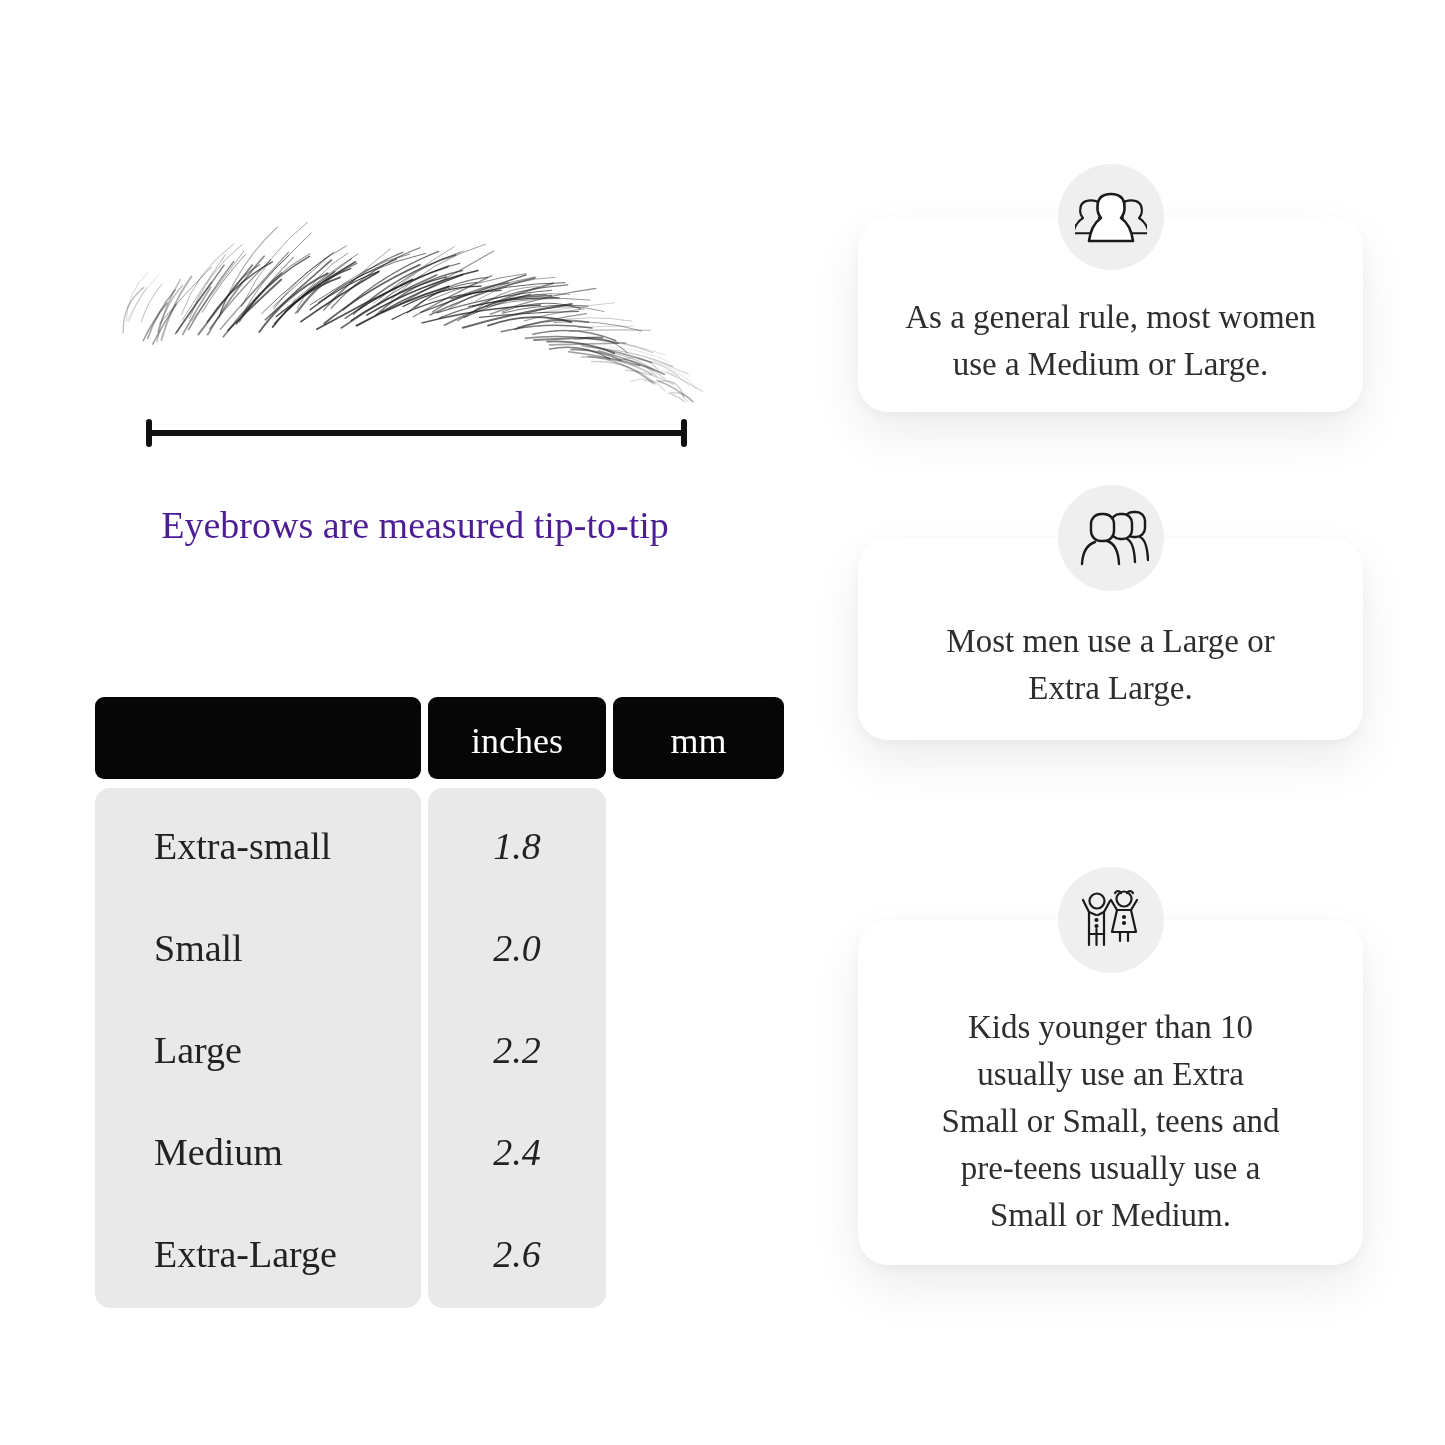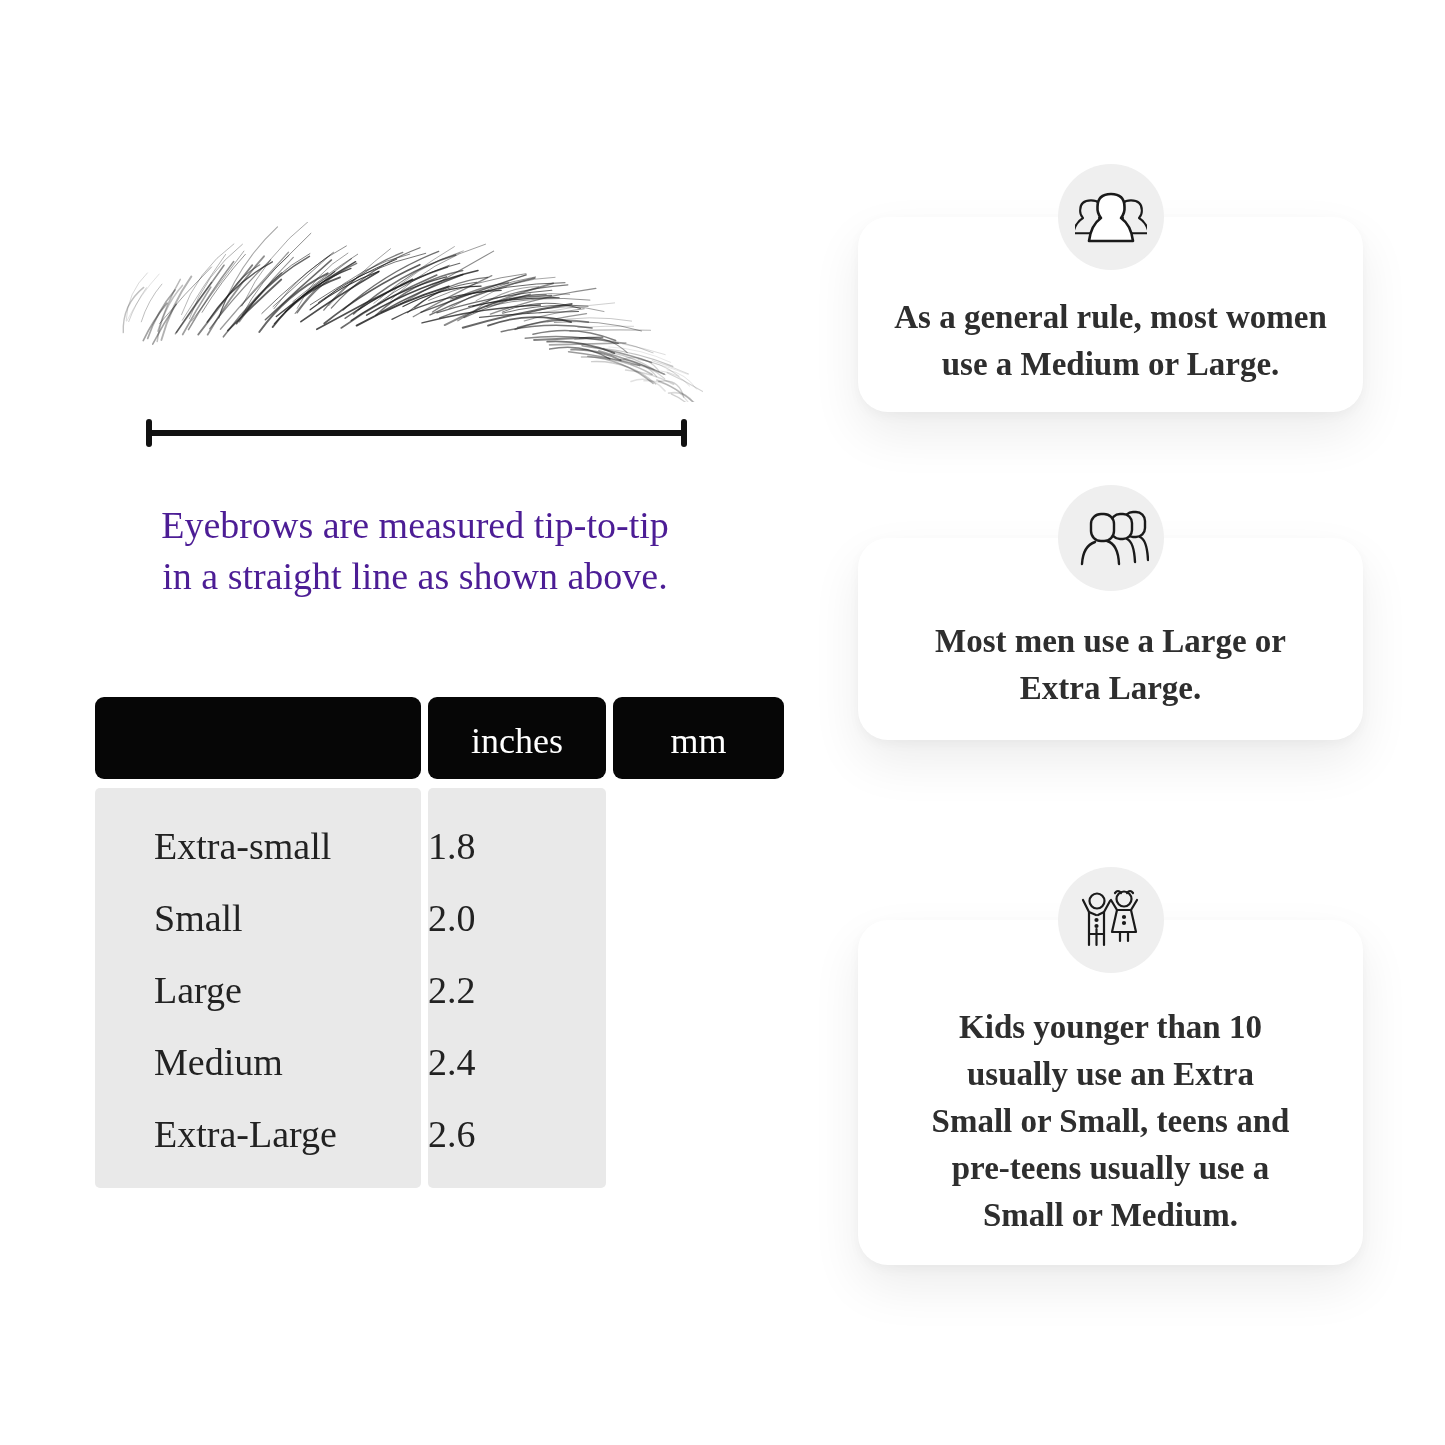--- a/index.html
+++ b/index.html
@@ -20,29 +20,29 @@
     font-size:38px;line-height:51px;color:#4c1d95;}
   
   .size-table{position:absolute;left:69px;top:697px;padding-left:26px;}
   .thead{display:flex;gap:7px;}
   .th{height:82px;background:#060606;color:#ffffff;border-radius:9px;
       display:flex;align-items:center;justify-content:center;font-size:36px;padding-top:6px;box-sizing:border-box;}
   .col-label{width:326px;}
   .col-inches{width:178px;}
   .col-mm{width:171px;}
   .tbody{display:flex;gap:7px;margin-top:9px;}
-  .body-col{height:400px;background:#e9e9e9;border-radius:5px;box-sizing:border-box;
+  .body-col{height:520px;background:#e9e9e9;border-radius:15px;box-sizing:border-box;
       display:flex;flex-direction:column;justify-content:space-between;padding:38px 0 34px;}
   .cell{height:40px;line-height:40px;font-size:38px;color:#222;}
   .body-col.labels .cell{padding-left:59px;}
-  .body-col.nums .cell{}
+  .body-col.nums .cell{text-align:center;font-style:italic;}
   
   .card{position:absolute;left:858px;width:505px;background:#ffffff;border-radius:30px;
       box-shadow:0 22px 50px rgba(0,0,0,0.075),0 4px 12px rgba(0,0,0,0.035);
-      display:flex;align-items:center;justify-content:center;font-weight:bold;}
+      display:flex;align-items:center;justify-content:center;}
   .card-1{top:217px;height:195px;}
   .card-2{top:538px;height:202px;}
   .card-3{top:920px;height:345px;}
   .icon-circle{position:absolute;top:-53px;left:50%;transform:translateX(-50%);
       width:106px;height:106px;border-radius:50%;background:#efefef;
       display:flex;align-items:center;justify-content:center;}
   .card-text{font-size:33px;line-height:47px;text-align:center;color:#2e2e2e;padding-top:52px;}
   .card-3 .card-text{padding-top:58px;}
 </style>
 </head>
@@ -206,21 +206,20 @@
   </svg>
 
   <div class="ruler">
     <div class="cap left"></div>
     <div class="line"></div>
     <div class="cap right"></div>
   </div>
 
   <div class="caption">
     <div>Eyebrows are measured tip-to-tip</div>
-    <div>in a straight line as shown above.</div>
   </div>
 
   <div class="size-table">
     <div class="thead">
       <div class="th col-label"></div>
       <div class="th col-inches">inches</div>
       <div class="th col-mm">mm</div>
     </div>
     <div class="tbody">
       <div class="body-col labels col-label">

